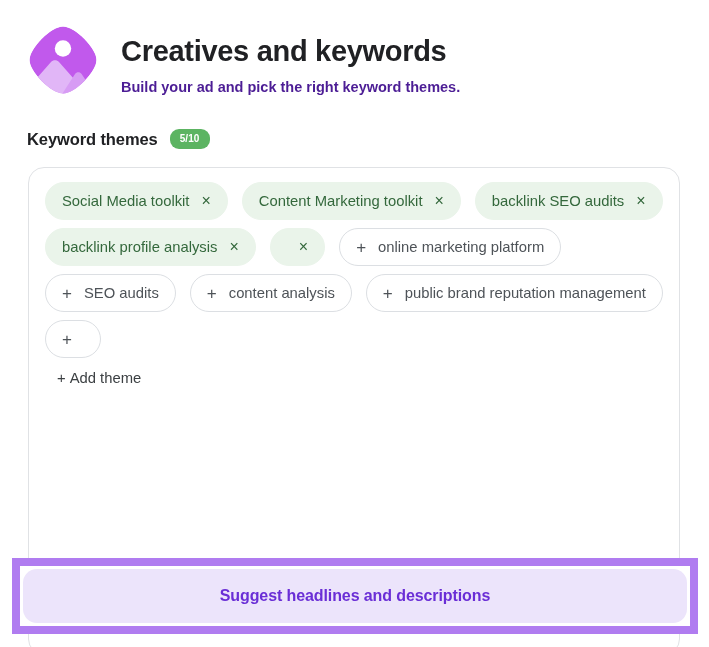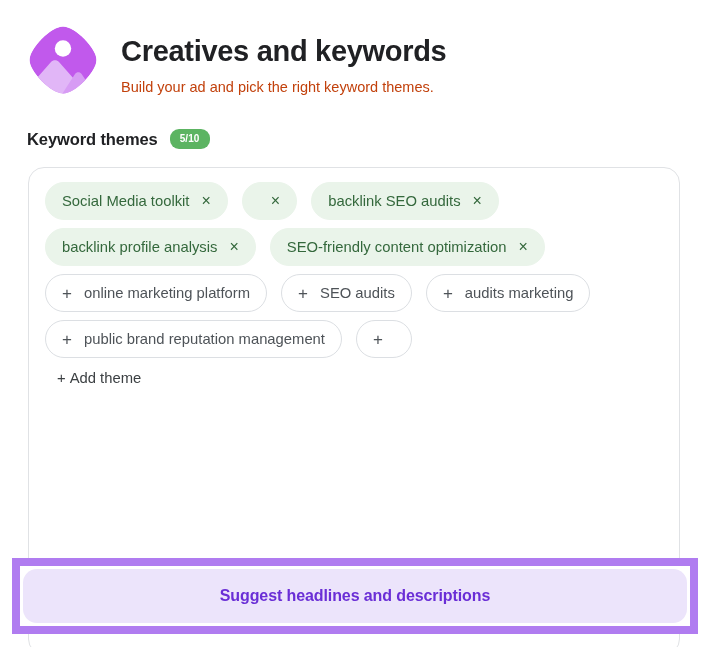--- a/index.html
+++ b/index.html
@@ -39,24 +39,25 @@
     font-size: 29px;
     font-weight: bold;
     color: #202124;
     letter-spacing: -0.3px;
     line-height: 34px;
     margin: 0;
     white-space: nowrap;
   }
   .page-subtitle {
     font-size: 14.5px;
-    color: #c2410c;
+    color: #4c1d95;
     margin: 10px 0 0 0;
     line-height: 18px;
     white-space: nowrap;
+    font-weight: bold;
   }
 
   
   .section-head {
     display: flex;
     align-items: center;
     padding-left: 27px;
     margin-top: 30px;
     height: 26px;
   }
@@ -201,45 +202,45 @@
   <span class="count-badge">5/10</span>
 </div>
 
 <div class="themes-card">
   <div class="chip-rows">
       <div class="chip selected">
         <span class="chip-label">Social Media toolkit</span>
         <span class="chip-x">×</span>
       </div>
       <div class="chip selected">
+        <span class="chip-label">Content Marketing toolkit</span>
         <span class="chip-x">×</span>
       </div>
       <div class="chip selected">
         <span class="chip-label">backlink SEO audits</span>
         <span class="chip-x">×</span>
       </div>
       <div class="chip selected">
         <span class="chip-label">backlink profile analysis</span>
         <span class="chip-x">×</span>
       </div>
       <div class="chip selected">
-        <span class="chip-label">SEO-friendly content optimization</span>
         <span class="chip-x">×</span>
       </div>
       <div class="chip unselected">
         <span class="chip-plus">+</span>
         <span class="chip-label">online marketing platform</span>
       </div>
       <div class="chip unselected">
         <span class="chip-plus">+</span>
         <span class="chip-label">SEO audits</span>
       </div>
       <div class="chip unselected">
         <span class="chip-plus">+</span>
-        <span class="chip-label">audits marketing</span>
+        <span class="chip-label">content analysis</span>
       </div>
       <div class="chip unselected">
         <span class="chip-plus">+</span>
         <span class="chip-label">public brand reputation management</span>
       </div>
       <div class="chip unselected">
         <span class="chip-plus">+</span>
       </div>
     </div>
   <div class="add-theme">

